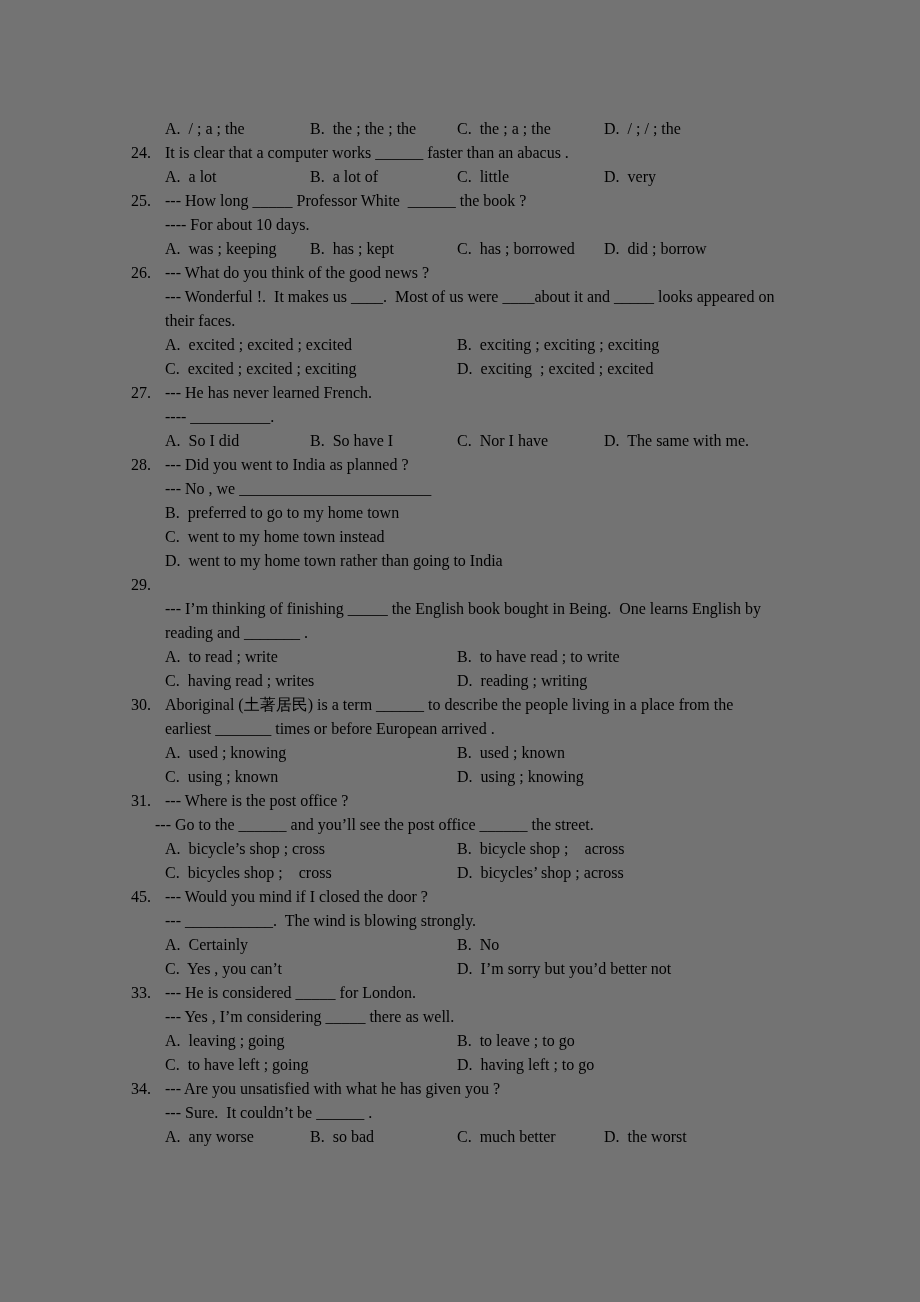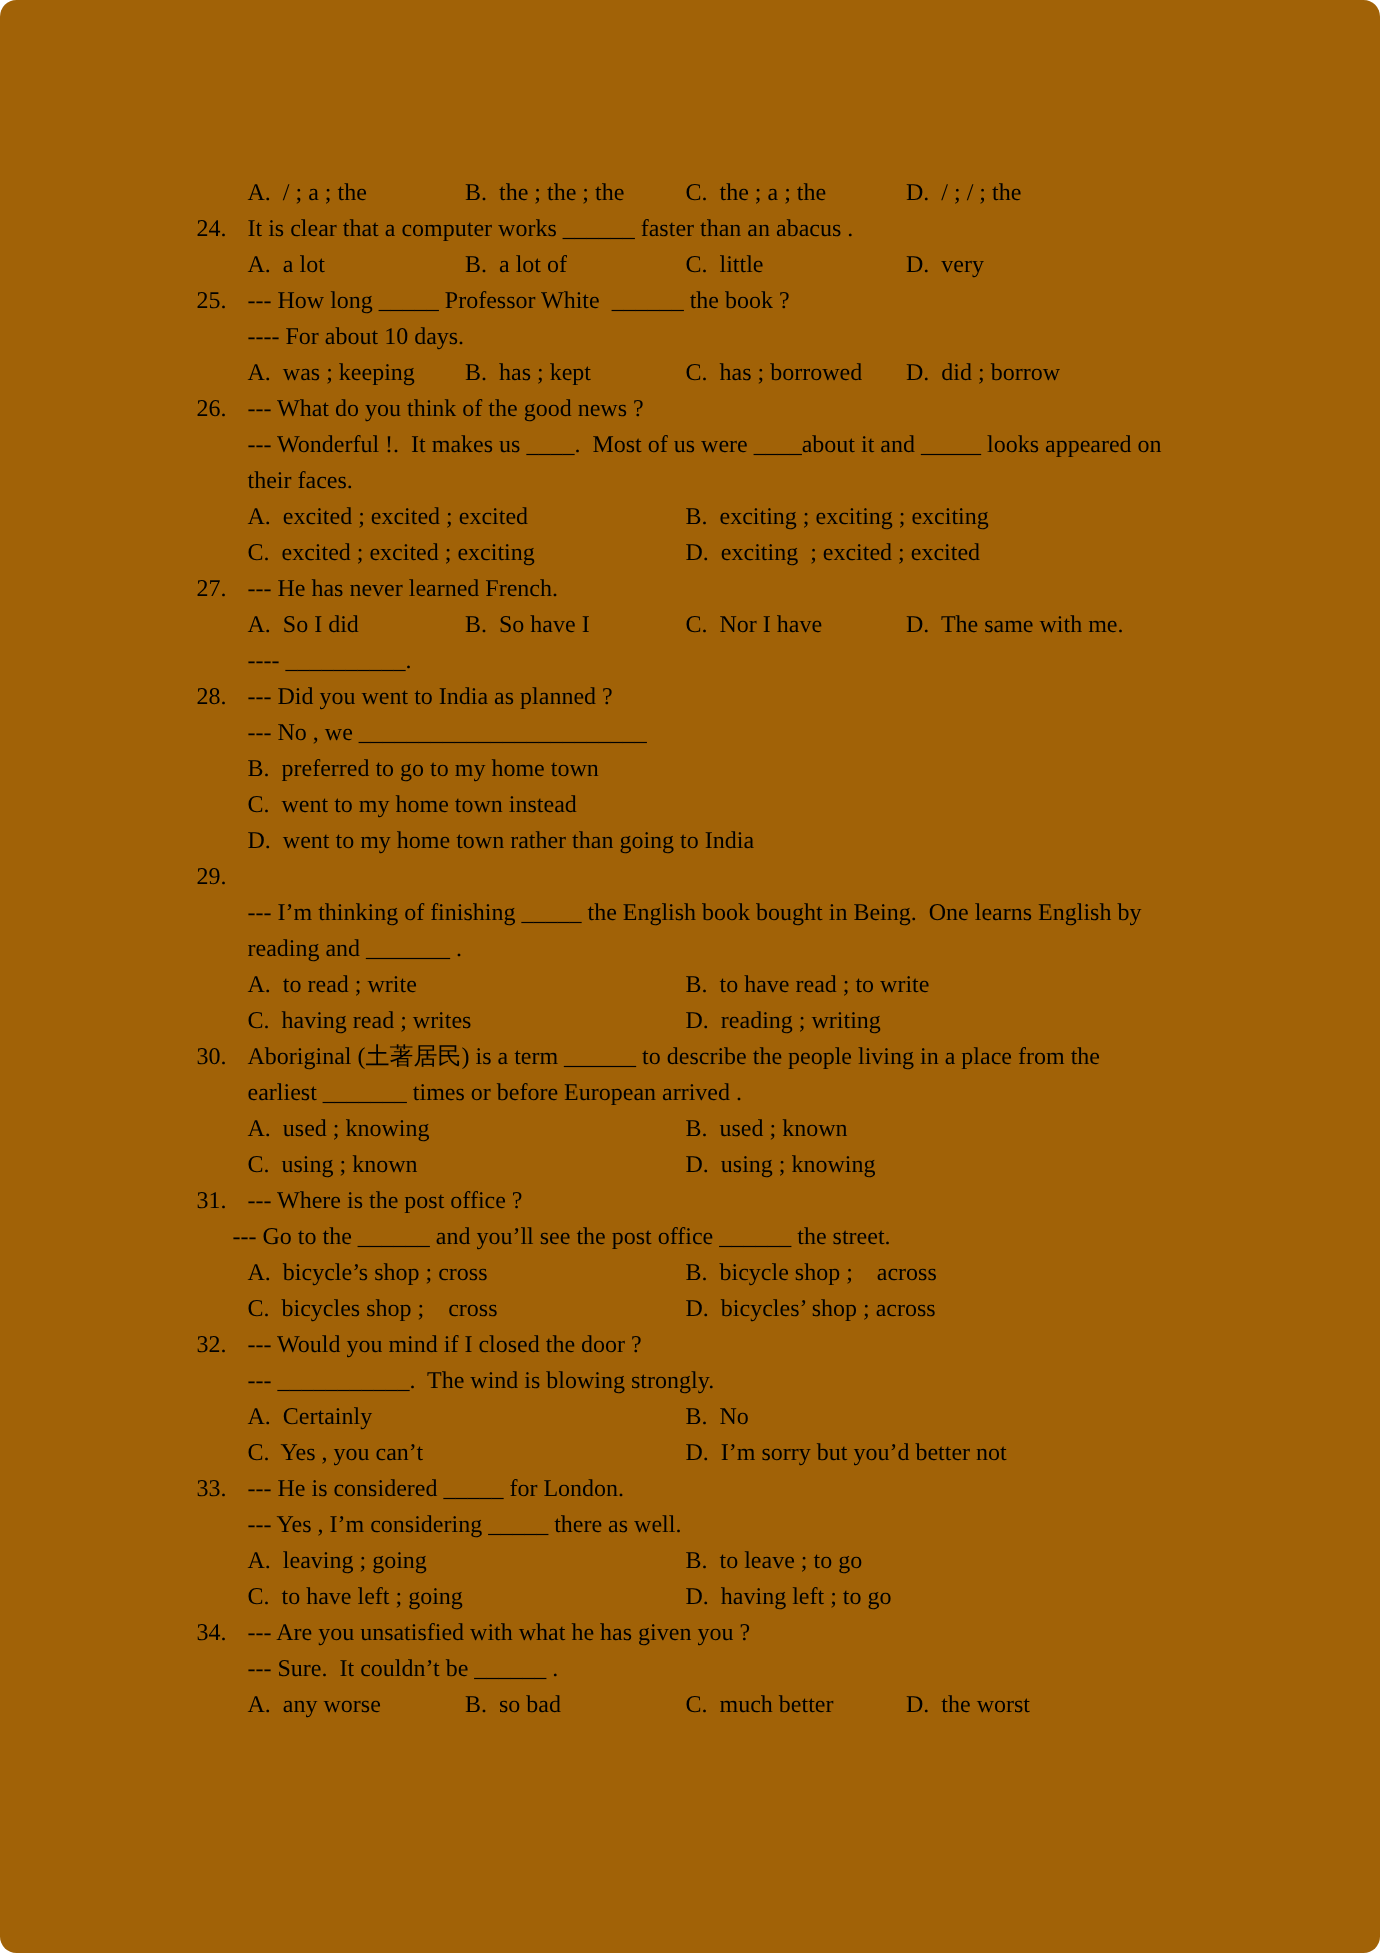--- a/index.html
+++ b/index.html
@@ -3,26 +3,25 @@
 <meta charset="utf-8">
 <style>
   html, body { margin: 0; padding: 0; }
   body {
     width: 920px; height: 1302px;
     background: #ffffff;
   }
   .page {
     position: relative;
     width: 920px; height: 1302px;
-    background: #a16207;
+    background: #737373;
     font-family: "Liberation Serif", "DejaVu Serif", serif;
     font-size: 16px;
     color: #000000;
     overflow: hidden;
-    border-radius: 11px;
   }
   .doc {
     position: absolute;
     left: 0; top: 117px;
     width: 920px;
   }
   .line {
     position: relative;
     height: 24px;
   }
@@ -92,29 +91,29 @@
       </div>
       <div class="line">
         <span class="r2-0">C.  excited ; excited ; exciting</span>
         <span class="r2-1">D.  exciting  ; excited ; excited</span>
       </div>
       <div class="line">
         <span class="pos-num">27.</span>
         <span class="pos-text">--- He has never learned French.</span>
       </div>
       <div class="line">
+        <span class="pos-text">---- __________.</span>
+      </div>
+      <div class="line">
         <span class="r4-0">A.  So I did</span>
         <span class="r4-1">B.  So have I</span>
         <span class="r4-2">C.  Nor I have</span>
         <span class="r4-3">D.  The same with me.</span>
       </div>
       <div class="line">
-        <span class="pos-text">---- __________.</span>
-      </div>
-      <div class="line">
         <span class="pos-num">28.</span>
         <span class="pos-text">--- Did you went to India as planned ?</span>
       </div>
       <div class="line">
         <span class="pos-text">--- No , we ________________________</span>
       </div>
       <div class="line">
         <span class="pos-text">B.  preferred to go to my home town</span>
       </div>
       <div class="line">
@@ -164,21 +163,21 @@
       </div>
       <div class="line">
         <span class="r2-0">A.  bicycle’s shop ; cross</span>
         <span class="r2-1">B.  bicycle shop ;    across</span>
       </div>
       <div class="line">
         <span class="r2-0">C.  bicycles shop ;    cross</span>
         <span class="r2-1">D.  bicycles’ shop ; across</span>
       </div>
       <div class="line">
-        <span class="pos-num">32.</span>
+        <span class="pos-num">45.</span>
         <span class="pos-text">--- Would you mind if I closed the door ?</span>
       </div>
       <div class="line">
         <span class="pos-text">--- ___________.  The wind is blowing strongly.</span>
       </div>
       <div class="line">
         <span class="r2-0">A.  Certainly</span>
         <span class="r2-1">B.  No</span>
       </div>
       <div class="line">

